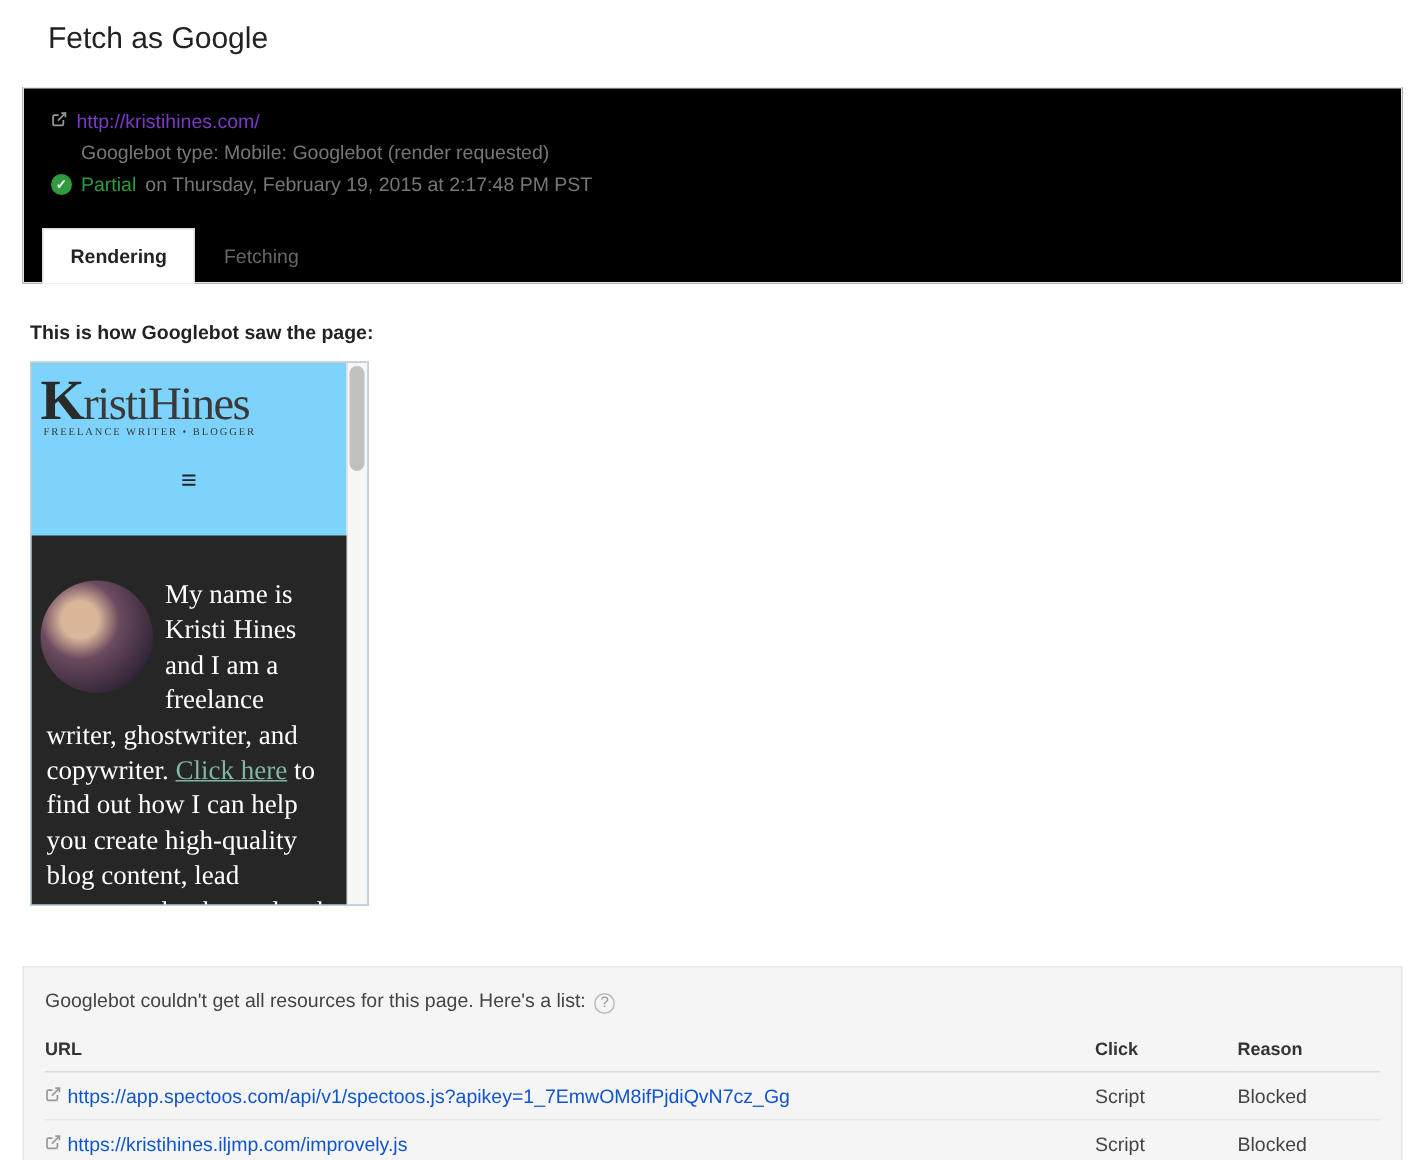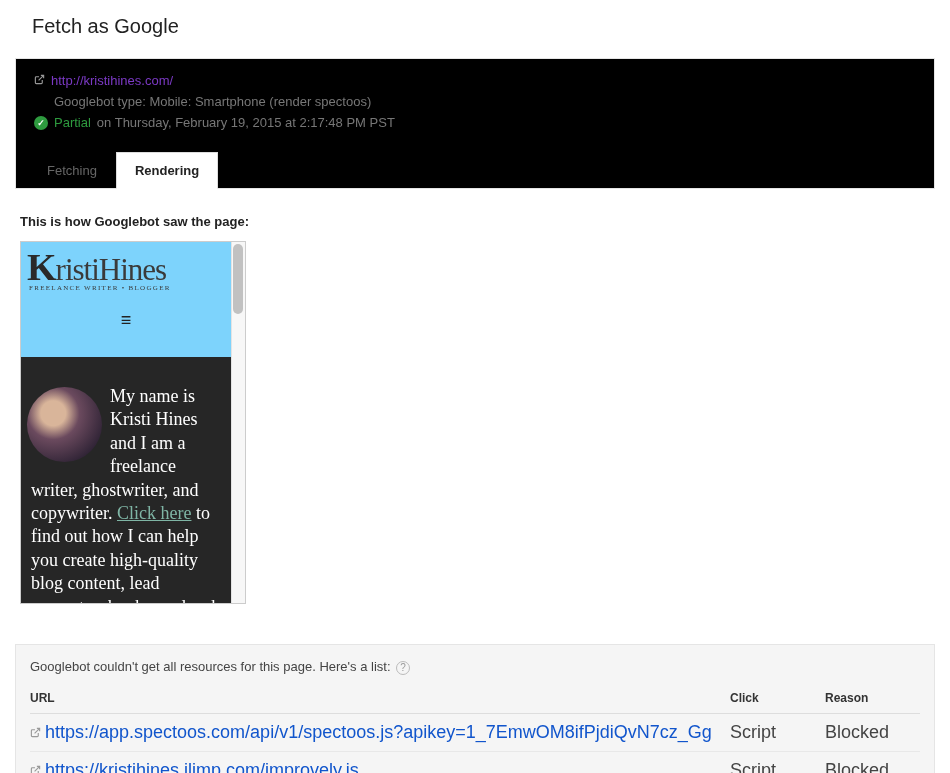--- a/index.html
+++ b/index.html
@@ -216,21 +216,21 @@
       font-weight: bold;
       color: #333;
       padding: 8px 0;
       border-bottom: 1px solid #ddd;
       font-size: 12px;
     }
     .resources-table td {
       padding: 8px 0;
       border-bottom: 1px solid #e8e8e8;
       color: #444;
-      font-size: 18px;
+      font-size: 13px;
       margin-top: 28px;
     }
     .resources-table .url-cell {
       color: #1155cc;
     }
     .resources-table .url-cell a {
       color: #1155cc;
       text-decoration: none;
     }
     .url-cell .ext-link-icon {
@@ -255,30 +255,30 @@
     <div class="fetch-url-row">
       <span class="ext-link-icon">
         <svg width="11" height="11" viewBox="0 0 24 24" fill="none" stroke="#999" stroke-width="2.5">
             <path d="M18 13v6a2 2 0 0 1-2 2H5a2 2 0 0 1-2-2V8a2 2 0 0 1 2-2h6"></path>
             <polyline points="15 3 21 3 21 9"></polyline>
             <line x1="10" y1="14" x2="21" y2="3"></line>
           </svg>
       </span>
       <a href="#" class="fetch-url">http://kristihines.com/</a>
     </div>
-    <div class="fetch-info">Googlebot type: Mobile: Smartphone (render spectoos)</div>
+    <div class="fetch-info">Googlebot type: Mobile: Googlebot (render requested)</div>
     <div class="fetch-status-row">
       <span class="check-icon">✓</span>
       <span class="status-partial">Partial</span>
       <span class="status-date">on Thursday, February 19, 2015 at 2:17:48 PM PST</span>
     </div>
   </div>
   <div class="tabs">
+    <div class="tab active">Rendering</div>
     <div class="tab">Fetching</div>
-    <div class="tab active">Rendering</div>
   </div>
 </div>
 
 <div class="content-area">
   <div class="section-heading">This is how Googlebot saw the page:</div>
 
   <div class="render-preview">
     <div class="scrollbar-track">
       <div class="scrollbar-thumb"></div>
     </div>

